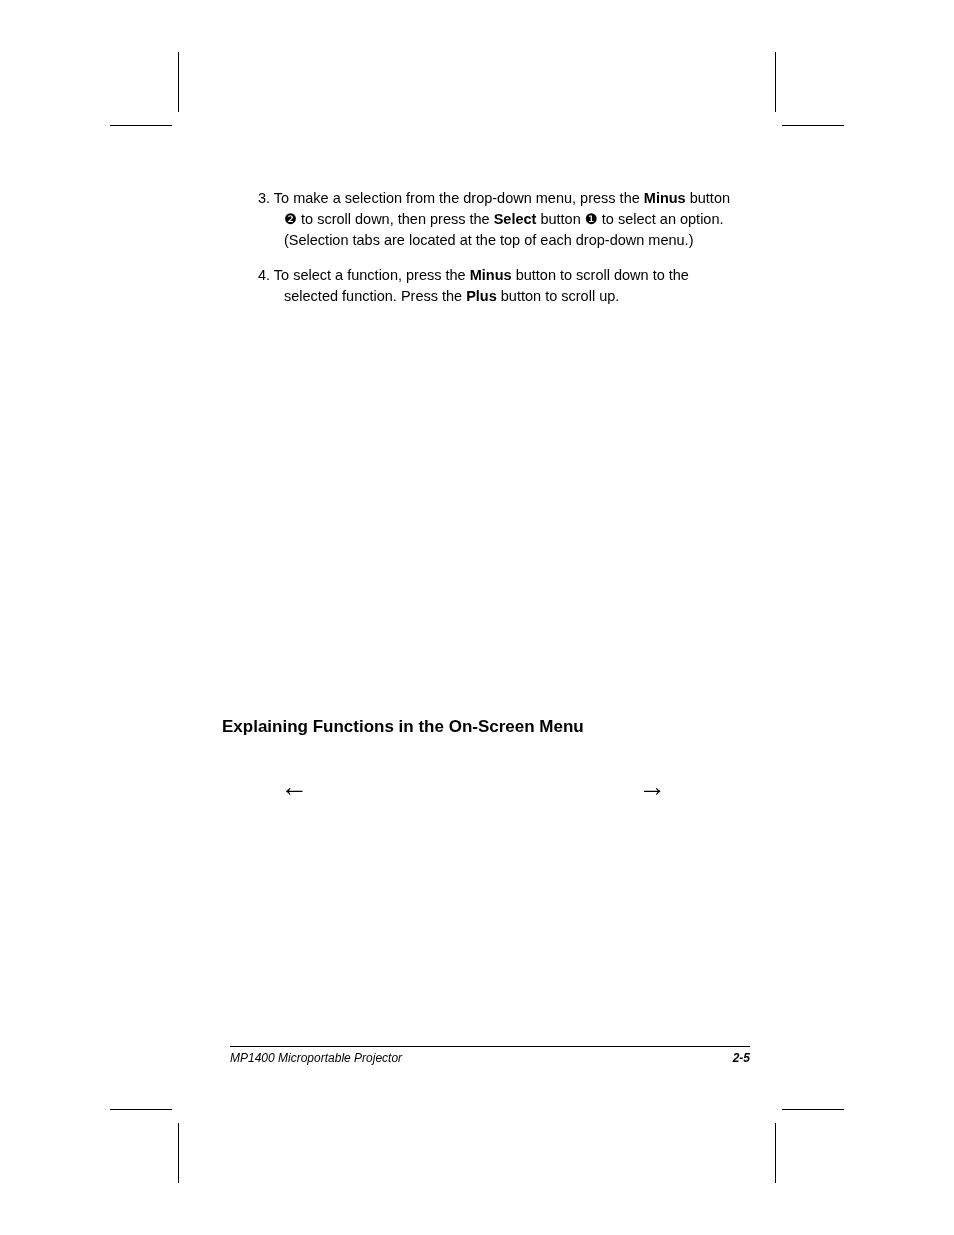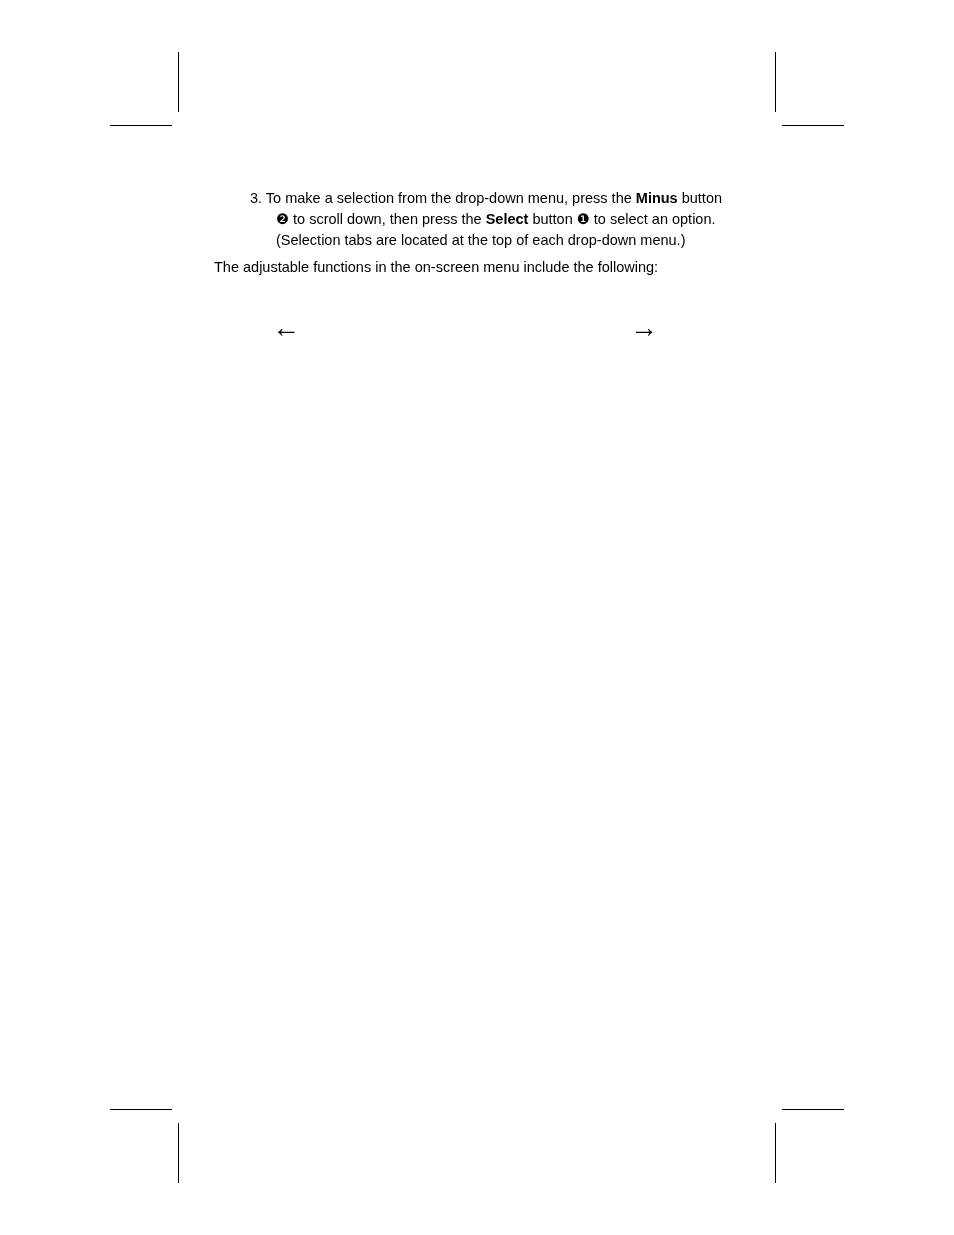--- a/index.html
+++ b/index.html
@@ -10,21 +10,21 @@
   .crop { position: absolute; background: #000; }
   .crop.tl-h { top: 125px; left: 110px; width: 62px; height: 1px; }
   .crop.tl-v { top: 52px; left: 178px; width: 1px; height: 60px; }
   .crop.tr-h { top: 125px; right: 110px; width: 62px; height: 1px; }
   .crop.tr-v { top: 52px; right: 178px; width: 1px; height: 60px; }
   .crop.bl-h { bottom: 125px; left: 110px; width: 62px; height: 1px; }
   .crop.bl-v { bottom: 52px; left: 178px; width: 1px; height: 60px; }
   .crop.br-h { bottom: 125px; right: 110px; width: 62px; height: 1px; }
   .crop.br-v { bottom: 52px; right: 178px; width: 1px; height: 60px; }
 
-  .content { position: absolute; left: 214px; top: 188px; width: 520px; }
+  .content { position: absolute; left: 222px; top: 188px; width: 520px; }
 
   .body-text { font-size: 14.5px; line-height: 1.45; font-weight: 300; }
   .body-text p { margin-bottom: 6px; }
   .bold { font-weight: 700; }
   .indent { padding-left: 36px; }
 
   .circled { font-family: Arial, sans-serif; }
 
   .heading { font-size: 17px; font-weight: 700; margin-top: 410px; margin-bottom: 12px; }
 
@@ -53,29 +53,39 @@
   <div class="crop br-v"></div>
 
   <div class="content">
 
     <div class="body-text">
 
       <p class="indent" style="text-indent:-26px; padding-left:62px;">
         <span>3. To make a selection from the drop-down menu, press the </span><span class="bold">Minus</span><span> button </span><span class="circled">❷</span><span> to scroll down, then press the </span><span class="bold">Select</span><span> button </span><span class="circled">❶</span><span> to select an option. (Selection tabs are located at the top of each drop-down menu.)</span>
       </p>
 
+      <p class="indent" style="text-indent:-26px; padding-left:62px; margin-top:14px;">
+        <span>4. To select a function, press the </span><span class="bold">Minus</span><span> button to scroll down to the selected function. Press the </span><span class="bold">Plus</span><span> button to scroll up.</span>
+      </p>
 
 
 
     </div>
 
+    <div class="heading">Explaining Functions in the On-Screen Menu</div>
 
-    <div class="after-heading">The adjustable functions in the on-screen menu include the following:</div>
 
     <div class="symbols-row">
       <span class="sym">←</span>
       <span class="sym">→</span>
     </div>
 
   </div>
 
+  <div class="footer">
+    <div class="footer-line"></div>
+    <div class="footer-row">
+      <span>MP1400 Microportable Projector</span>
+      <span class="pagenum">2-5</span>
+    </div>
+  </div>
 
 </div>
 
 </body></html>

